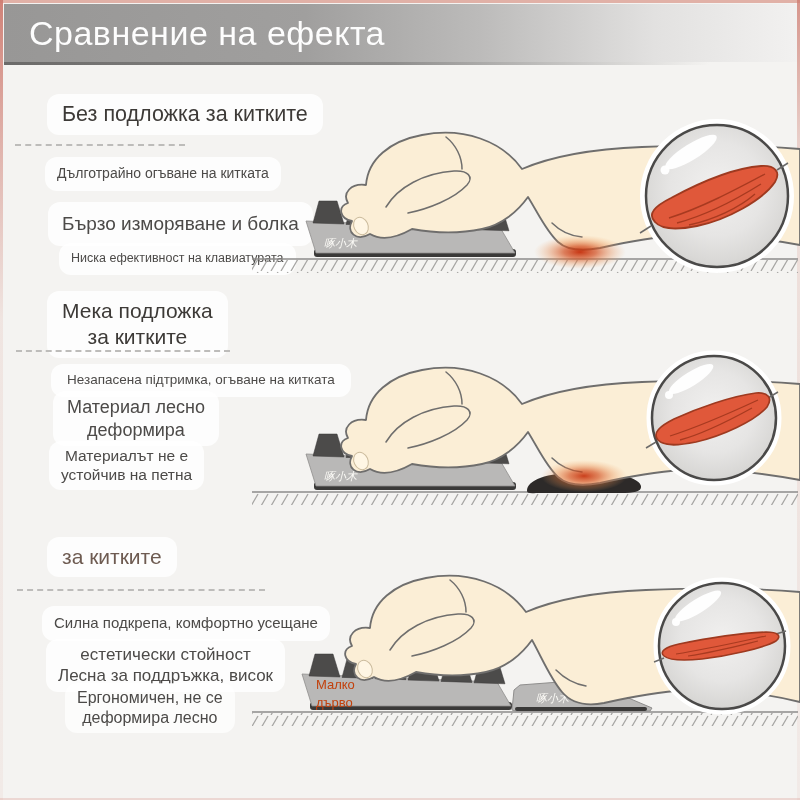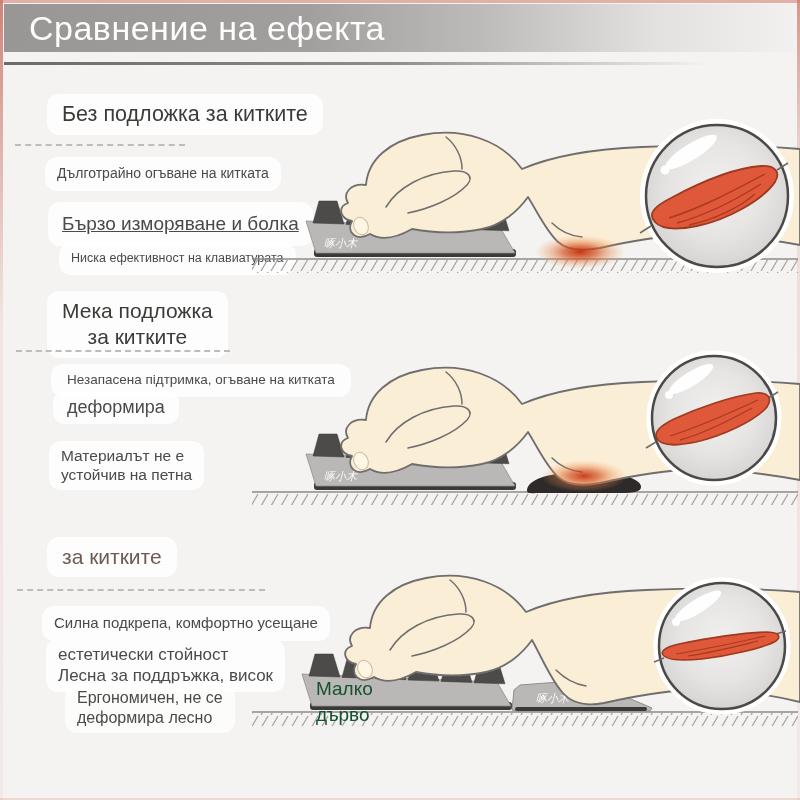--- a/index.html
+++ b/index.html
@@ -12,42 +12,42 @@
   .abs{position:absolute;}
   
   .edge-top{left:0;top:0;width:800px;height:3px;background:#dda49a;opacity:.85;}
   .edge-bottom{left:0;bottom:0;width:800px;height:2px;background:rgba(221,164,154,.35);}
   .edge-left{left:0;top:0;width:3px;height:800px;
     background:linear-gradient(180deg,rgba(207,125,114,.95) 0%,rgba(207,125,114,.55) 18%,rgba(221,170,160,.2) 40%,rgba(221,170,160,.12) 100%);}
   .edge-right{right:0;top:0;width:3px;height:800px;
     background:linear-gradient(180deg,rgba(207,125,114,.8) 0%,rgba(221,170,160,.3) 22%,rgba(221,170,160,.12) 100%);}
   
   .banner{
-    left:4px;top:4px;width:793px;height:48px;
+    left:4px;top:4px;width:793px;height:58px;
     background:linear-gradient(90deg,#989796 0%,#a09f9e 38%,#bcbbba 60%,#e2e1e0 82%,#f2f1f0 100%);
     display:flex;align-items:center;
   }
   .banner-title{font-size:34px;color:#fdfdfd;padding-left:25px;letter-spacing:.5px;}
   .banner-shadow{left:4px;top:62px;width:706px;height:3px;
     background:linear-gradient(90deg,#6b6a69 0%,#8e8d8c 55%,rgba(170,169,168,0) 100%);}
   
   .pill{
     background:rgba(255,255,255,.82);
     border-radius:12px;
     display:inline-block;
     line-height:1.25;
     white-space:nowrap;
     margin-left:37px;
   }
   .pill div{white-space:nowrap;}
   .sec-title{font-size:21.5px;color:#3d3a37;padding:7px 15px;text-align:center;}
   .sec-title.brown{color:#6e5b51;}
   .dash{border-top:2px dashed #bdbcba;height:0;}
-  .lab{padding:8px 12px;color:#4c4a48;text-align:left;}
-  .kb-label{font-size:19px;color:#14532d;line-height:1.35;z-index:6;}
+  .lab{padding:8px 12px;color:#4c4a48;text-align:center;}
+  .kb-label{font-size:13px;color:#c2410c;line-height:1.35;z-index:6;}
   svg text{font-family:"Liberation Sans","DejaVu Sans",sans-serif;}
   .illus{z-index:2;}
 </style>
 </head>
 <body>
 
 <div class="abs edge-top"></div>
 <div class="abs edge-left"></div>
 <div class="abs edge-right"></div>
 <div class="abs edge-bottom"></div>
@@ -59,39 +59,40 @@
 
 <div class="abs pill sec-title" style="left:10px;top:94px;">
   <div>Без подложка за китките</div>
   <div></div>
 </div>
 <div class="abs dash" style="left:15px;top:144px;width:170px;"></div>
 <div class="abs pill lab" style="left:8px;top:157px;font-size:14px;">
   <div>Дълготрайно огъване на китката</div>
     <div></div>
 </div>
-<div class="abs pill lab" style="left:11px;top:202px;font-size:19px;padding:10px 14px;text-decoration:underline;">
+<div class="abs pill lab" style="left:11px;top:202px;font-size:19px;padding:10px 14px;">
   <div>Бързо изморяване и болка</div>
     <div></div>
 </div>
 <div class="abs pill lab" style="left:22px;top:243px;font-size:12.5px;">
   <div>Ниска ефективност на клавиатурата</div>
     <div></div>
 </div>
 
 <div class="abs pill sec-title" style="left:10px;top:291px;font-size:21px;">
   <div>Мека подложка</div>
   <div>за китките</div>
 </div>
 <div class="abs dash" style="left:16px;top:350px;width:214px;"></div>
 <div class="abs pill lab" style="left:14px;top:364px;font-size:13.5px;padding:8px 16px;">
   <div>Незапасена підтримка, огъване на китката</div>
     <div></div>
 </div>
 <div class="abs pill lab" style="left:16px;top:391px;font-size:18px;padding:5px 14px;">
+  <div>Материал лесно</div>
     <div>деформира</div>
 </div>
 <div class="abs pill lab" style="left:12px;top:441px;font-size:15.5px;padding:5px 12px;">
   <div>Материалът не е</div>
     <div>устойчив на петна</div>
 </div>
 
 <div class="abs pill sec-title brown" style="left:10px;top:537px;font-size:21px;">
   <div>за китките</div>
 </div>

